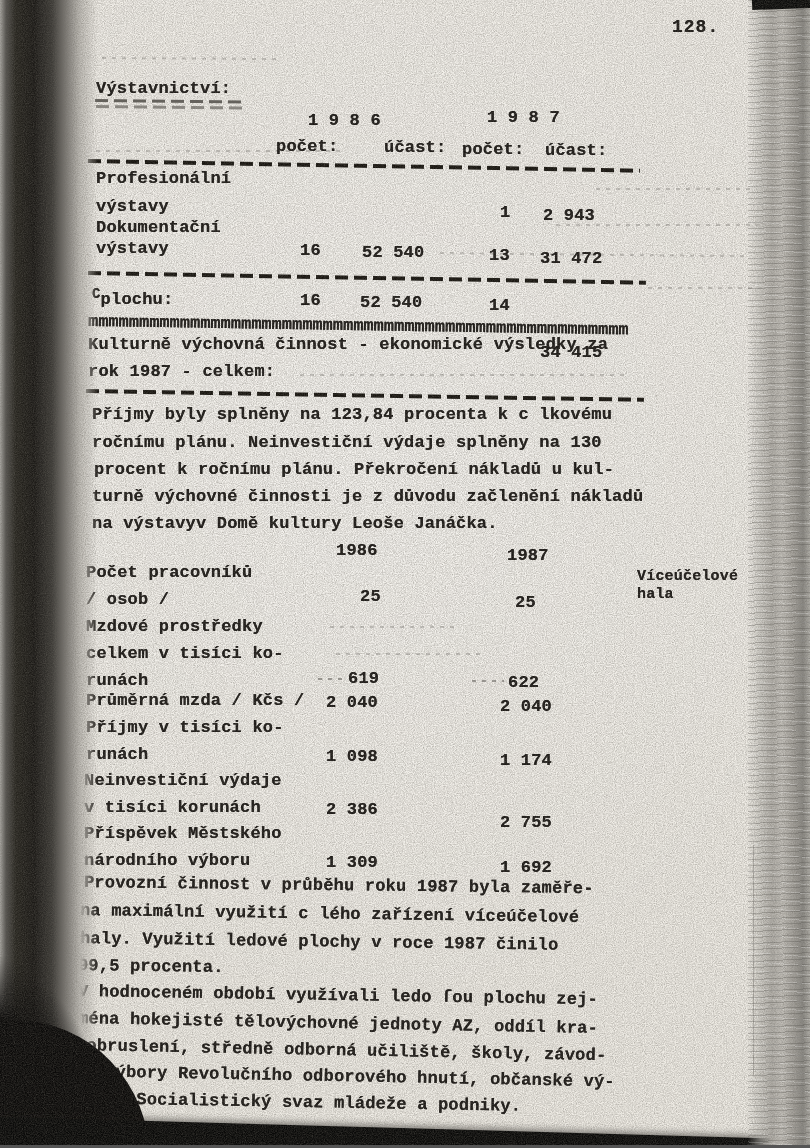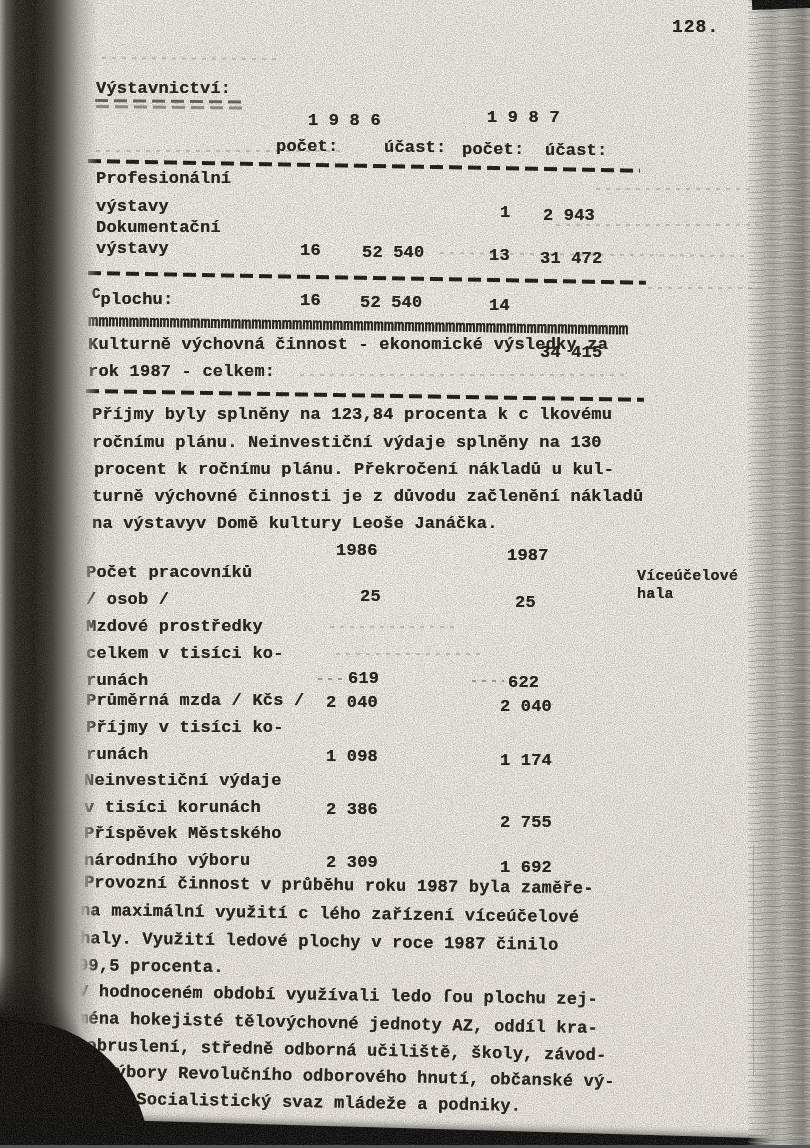--- a/index.html
+++ b/index.html
@@ -152,21 +152,21 @@
   <div class="t" style="left:326px;top:746px;">1 098</div>
   <div class="t" style="left:500px;top:750px;">1 174</div>
 
   <div class="t" style="left:84px;top:770px;">Neinvestiční výdaje</div>
   <div class="t" style="left:84px;top:797px;">v tisíci korunách</div>
   <div class="t" style="left:326px;top:799px;text-align:right;">2 386</div>
   <div class="t" style="left:500px;top:803px;margin-top:9px;">2 755</div>
 
   <div class="t" style="left:84px;top:823px;">Příspěvek Městského</div>
   <div class="t" style="left:84px;top:850px;">národního výboru</div>
-  <div class="t" style="left:326px;top:852px;">2 309</div>
+  <div class="t" style="left:326px;top:852px;">1 309</div>
   <div class="t" style="left:500px;top:857px;">1 692</div>
 
   <div class="t" style="left:84px;top:872px;transform:rotate(.7deg);transform-origin:left center;">Provozní činnost v průběhu roku 1987 byla zaměře-</div>
   <div class="t" style="left:80px;top:900px;transform:rotate(.8deg);transform-origin:left center;">na maximální využití c lého zařízení víceúčelové</div>
   <div class="t" style="left:80px;top:928px;transform:rotate(.8deg);transform-origin:left center;">haly. Využití ledové plochy v roce 1987 činilo</div>
   <div class="t" style="left:78px;top:955px;transform:rotate(.8deg);transform-origin:left center;">99,5 procenta.</div>
 
   <div class="t" style="left:78px;top:981px;transform:rotate(.9deg);transform-origin:left center;">V hodnoceném období využívali ledo ſou plochu zej-</div>
   <div class="t" style="left:78px;top:1008px;transform:rotate(1.1deg);transform-origin:left center;">ména hokejisté tělovýchovné jednoty AZ, oddíl kra-</div>
   <div class="t" style="left:76px;top:1035px;transform:rotate(1.1deg);transform-origin:left center;">sobruslení, středně odborná učiliště, školy, závod-</div>

